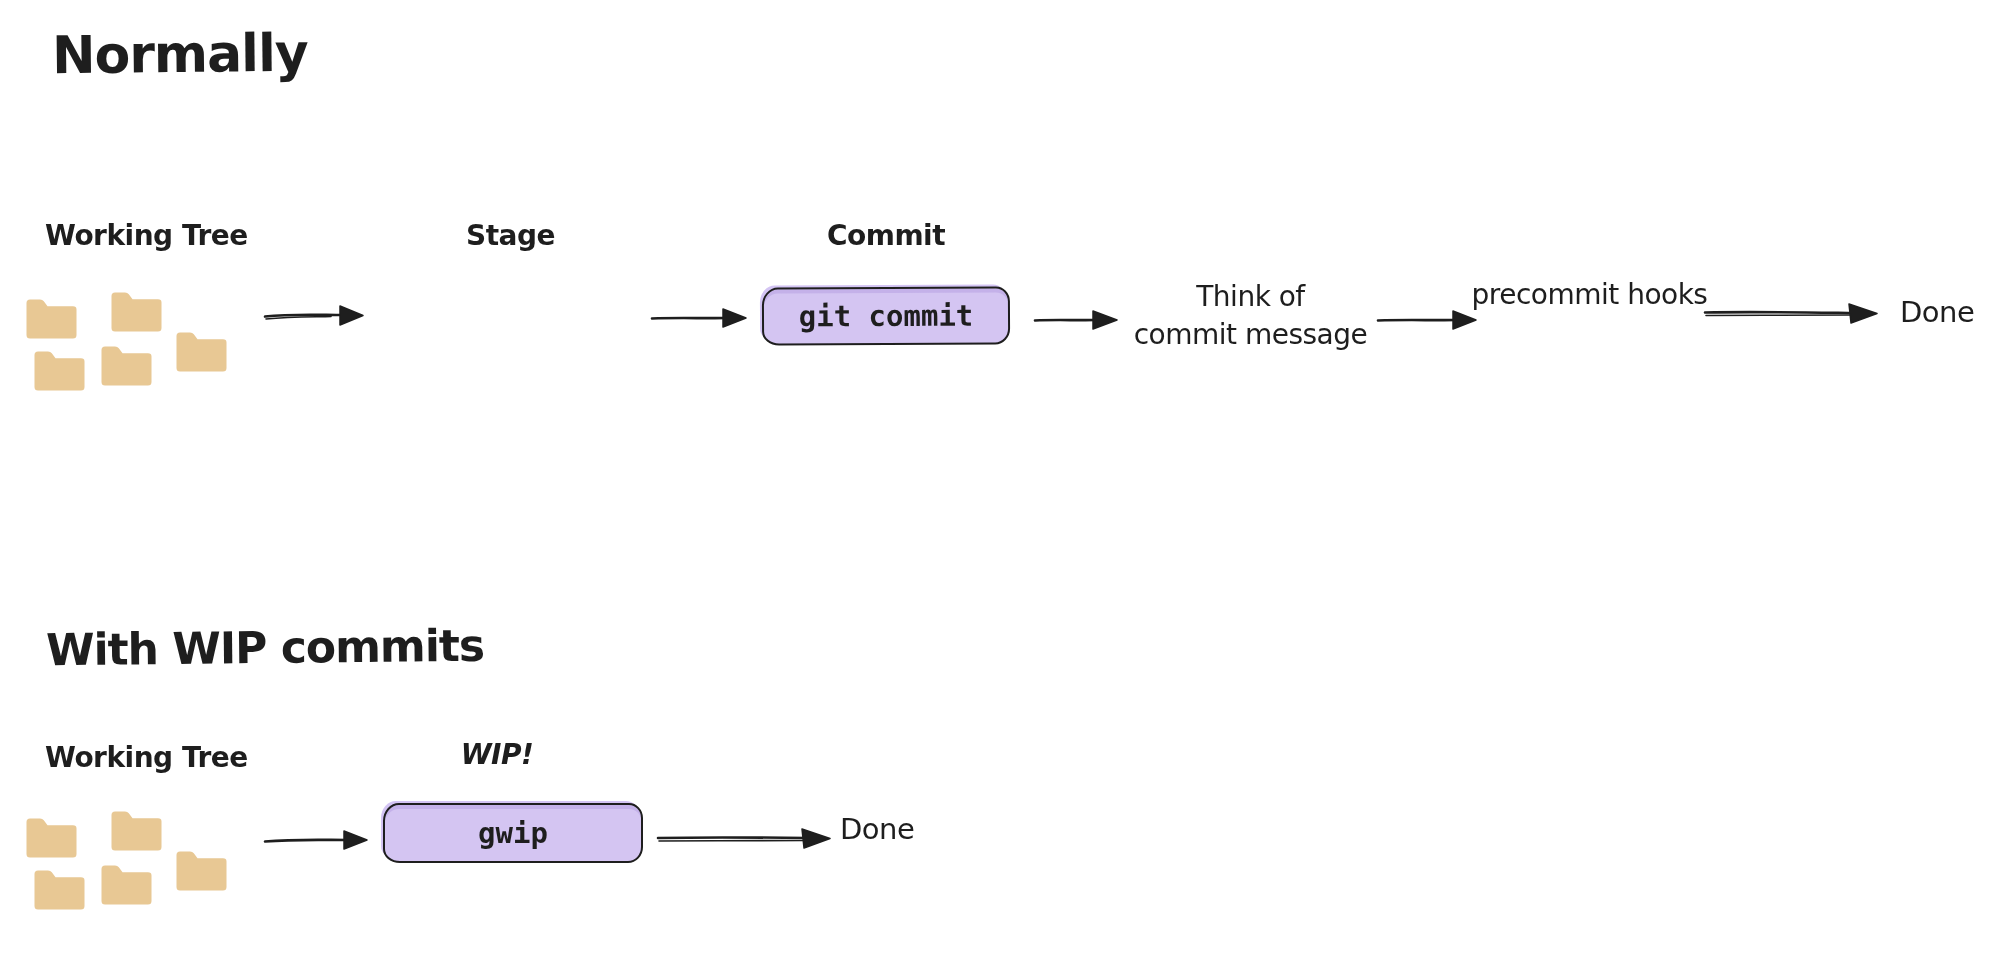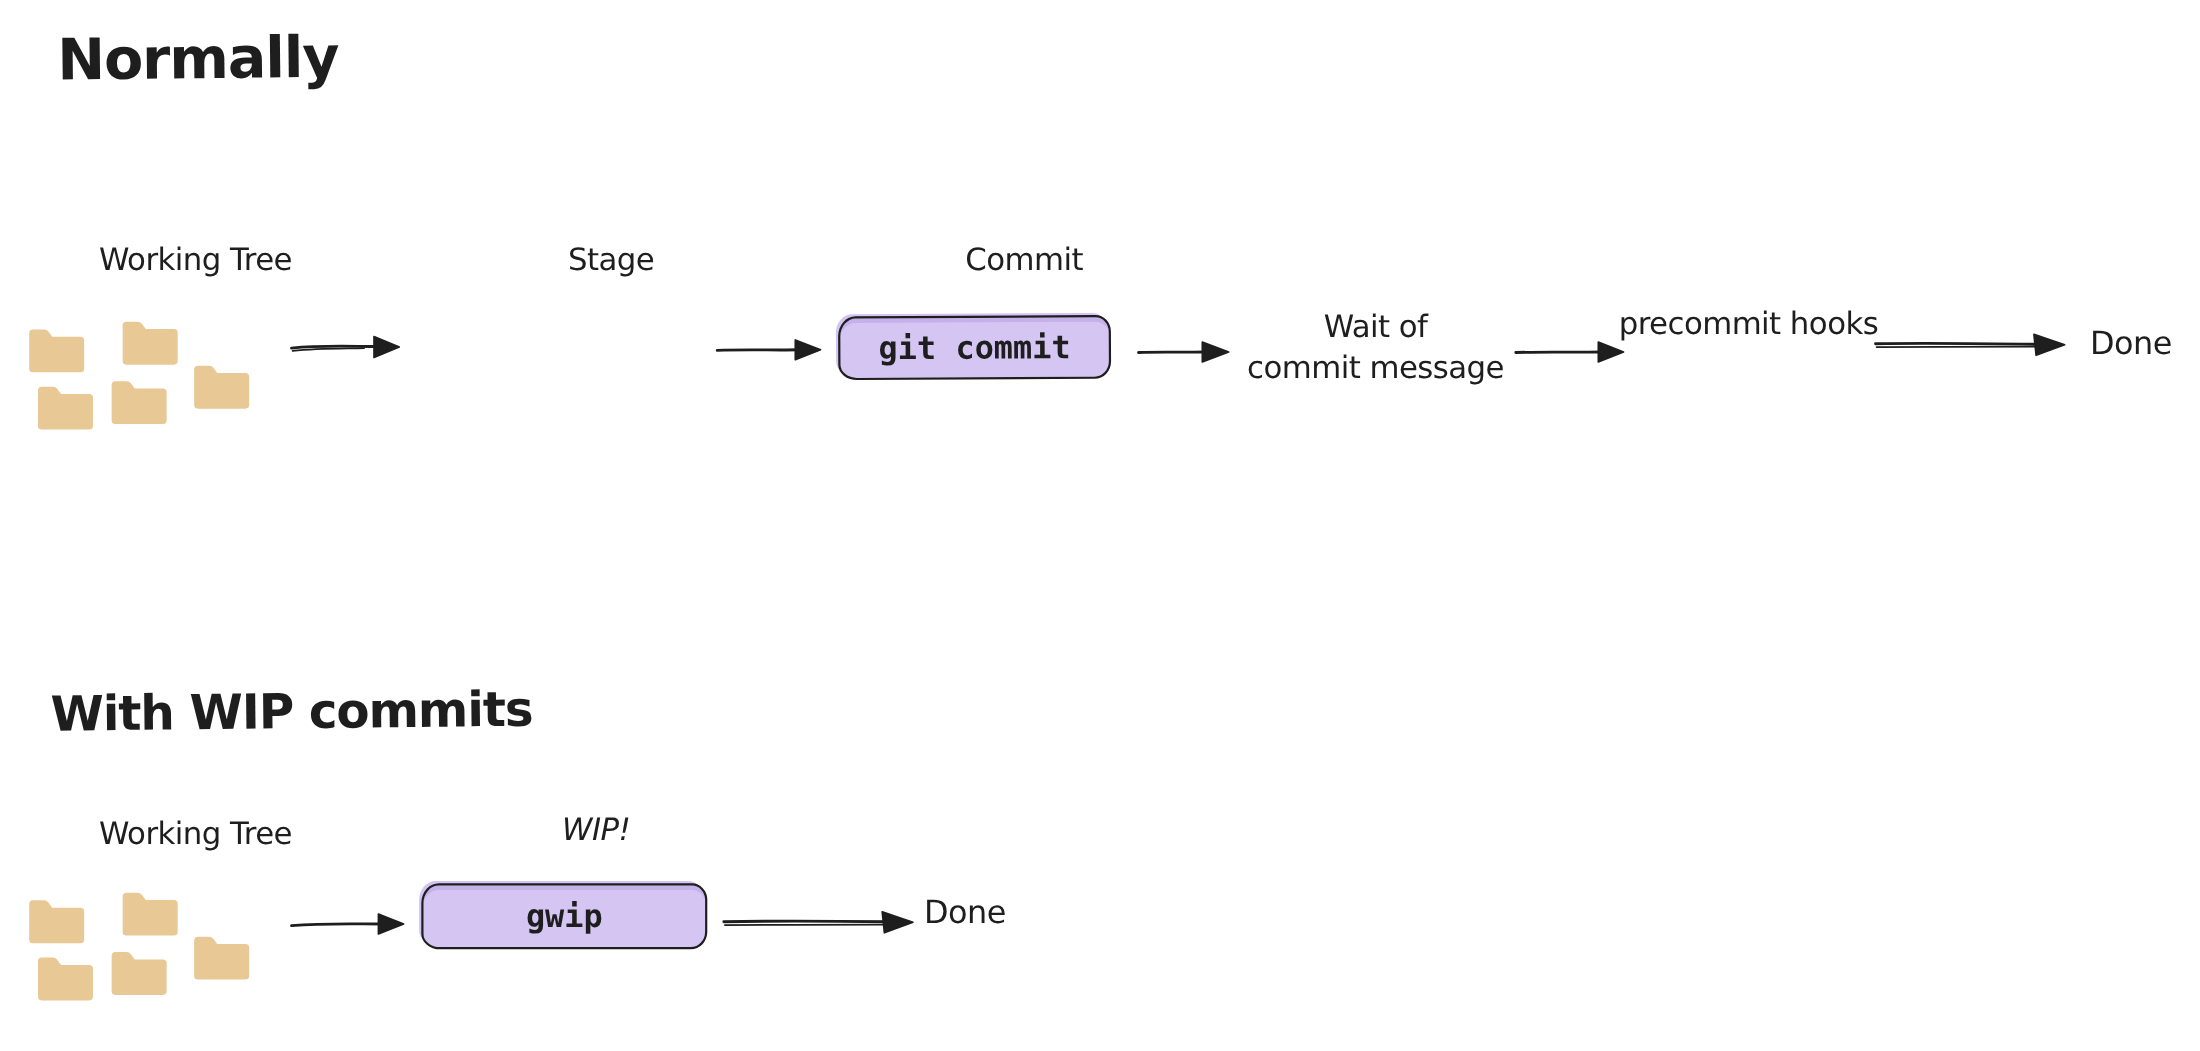--- a/index.html
+++ b/index.html
@@ -12,23 +12,22 @@
 
   .section-title {
     font-weight:700; letter-spacing:-1px;
     transform:rotate(-0.6deg);
     white-space:nowrap;
   }
   .title-1 { left:52px; top:24px; font-size:52px; }
   .title-2 { left:46px; top:622px; font-size:44px; }
 
   .hand-label {
-    font-size:28px; font-weight:400; letter-spacing:-0.5px;
+    font-size:28px; font-weight:700; letter-spacing:-0.5px;
     white-space:nowrap;
-    margin-left:45px;
   }
   .wt-label-1 { left:45px; top:219px; }
   .wt-label-2 { left:45px; top:741px; }
 
   .box-label { text-align:center; }
   .stage-label  { left:383px; top:219px; width:255px; }
   .commit-label { left:762px; top:219px; width:248px; }
   .wip-label    { left:372px; top:738px; width:250px; font-style:italic;text-align:center; }
 
   .step-text {
@@ -104,21 +103,21 @@
 
   <div class="abs hand-label box-label commit-label">Commit</div>
   <div class="abs cmd-box box-commit">git commit</div>
 
   <svg class="abs" style="left:1033px;top:306px" width="88" height="30">
     <path class="arrow-stroke" d="M2,14.5 C22,13.5 44,14.5 62,14"></path>
     <polygon class="arrow-head" points="60,5 84,14 60,23"></polygon>
   </svg>
 
   <div class="abs step-text think-text">
-    <div>Wait of</div>
+    <div>Think of</div>
     <div>commit message</div>
   </div>
 
   <svg class="abs" style="left:1376px;top:306px" width="104" height="30">
     <path class="arrow-stroke" d="M2,14.5 C30,13.5 58,14.5 80,14"></path>
     <polygon class="arrow-head" points="77,5 100,14 77,23"></polygon>
   </svg>
 
   <div class="abs step-text wait-text">
     <div>precommit hooks</div>

